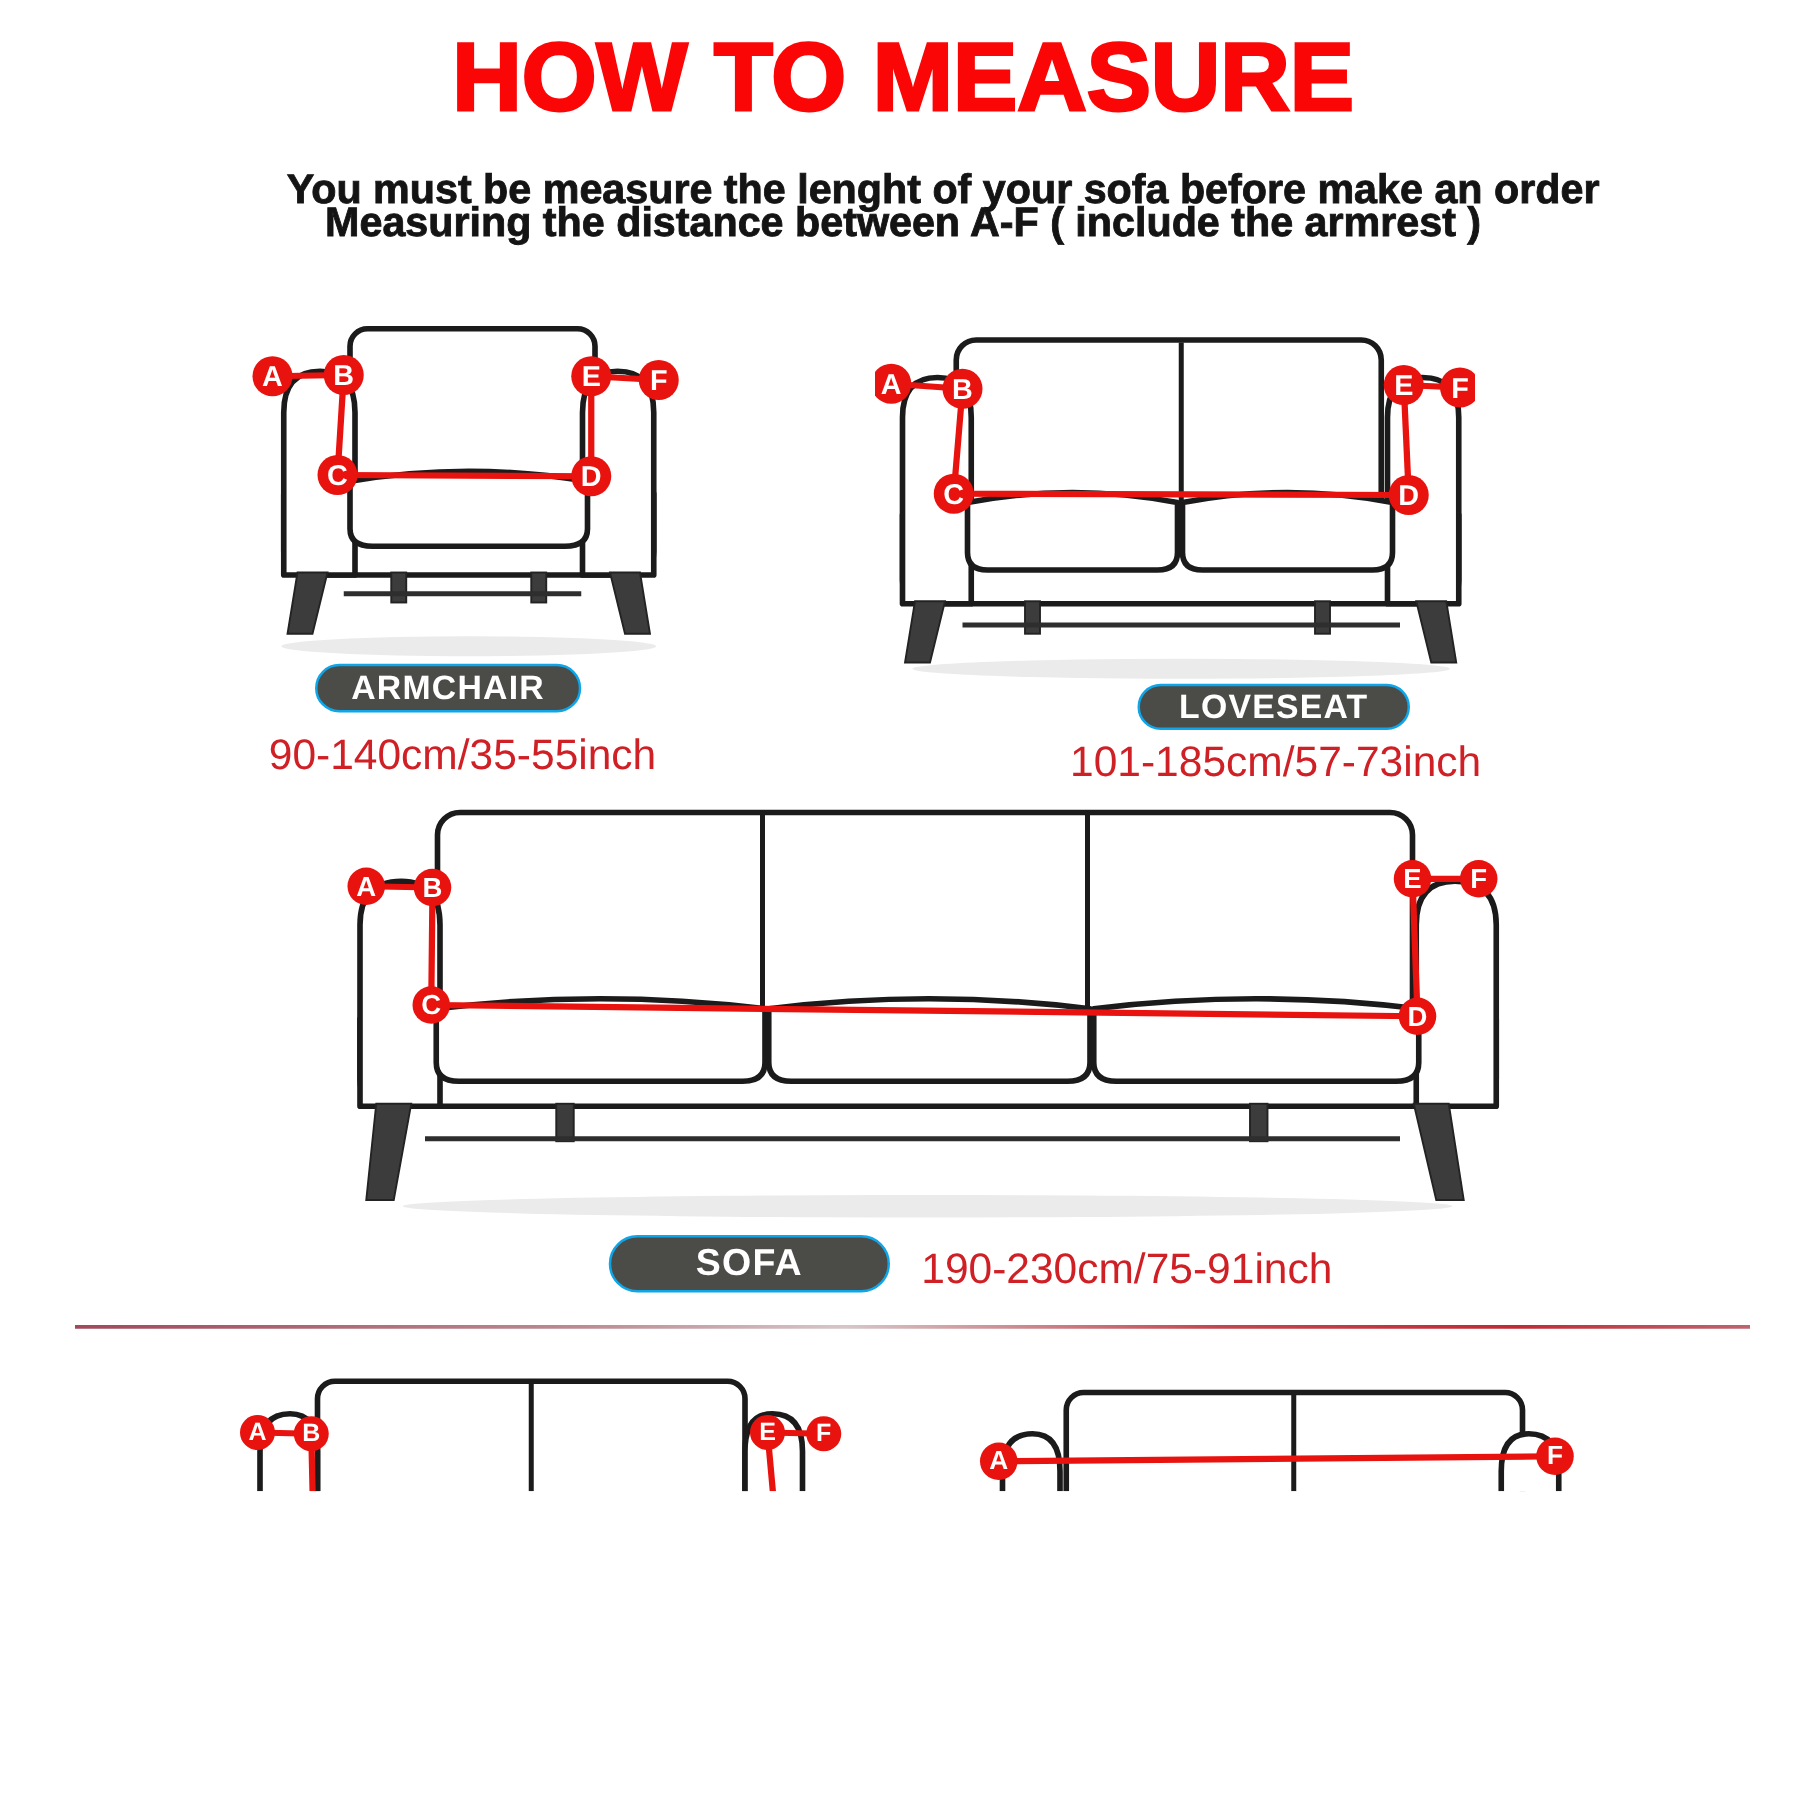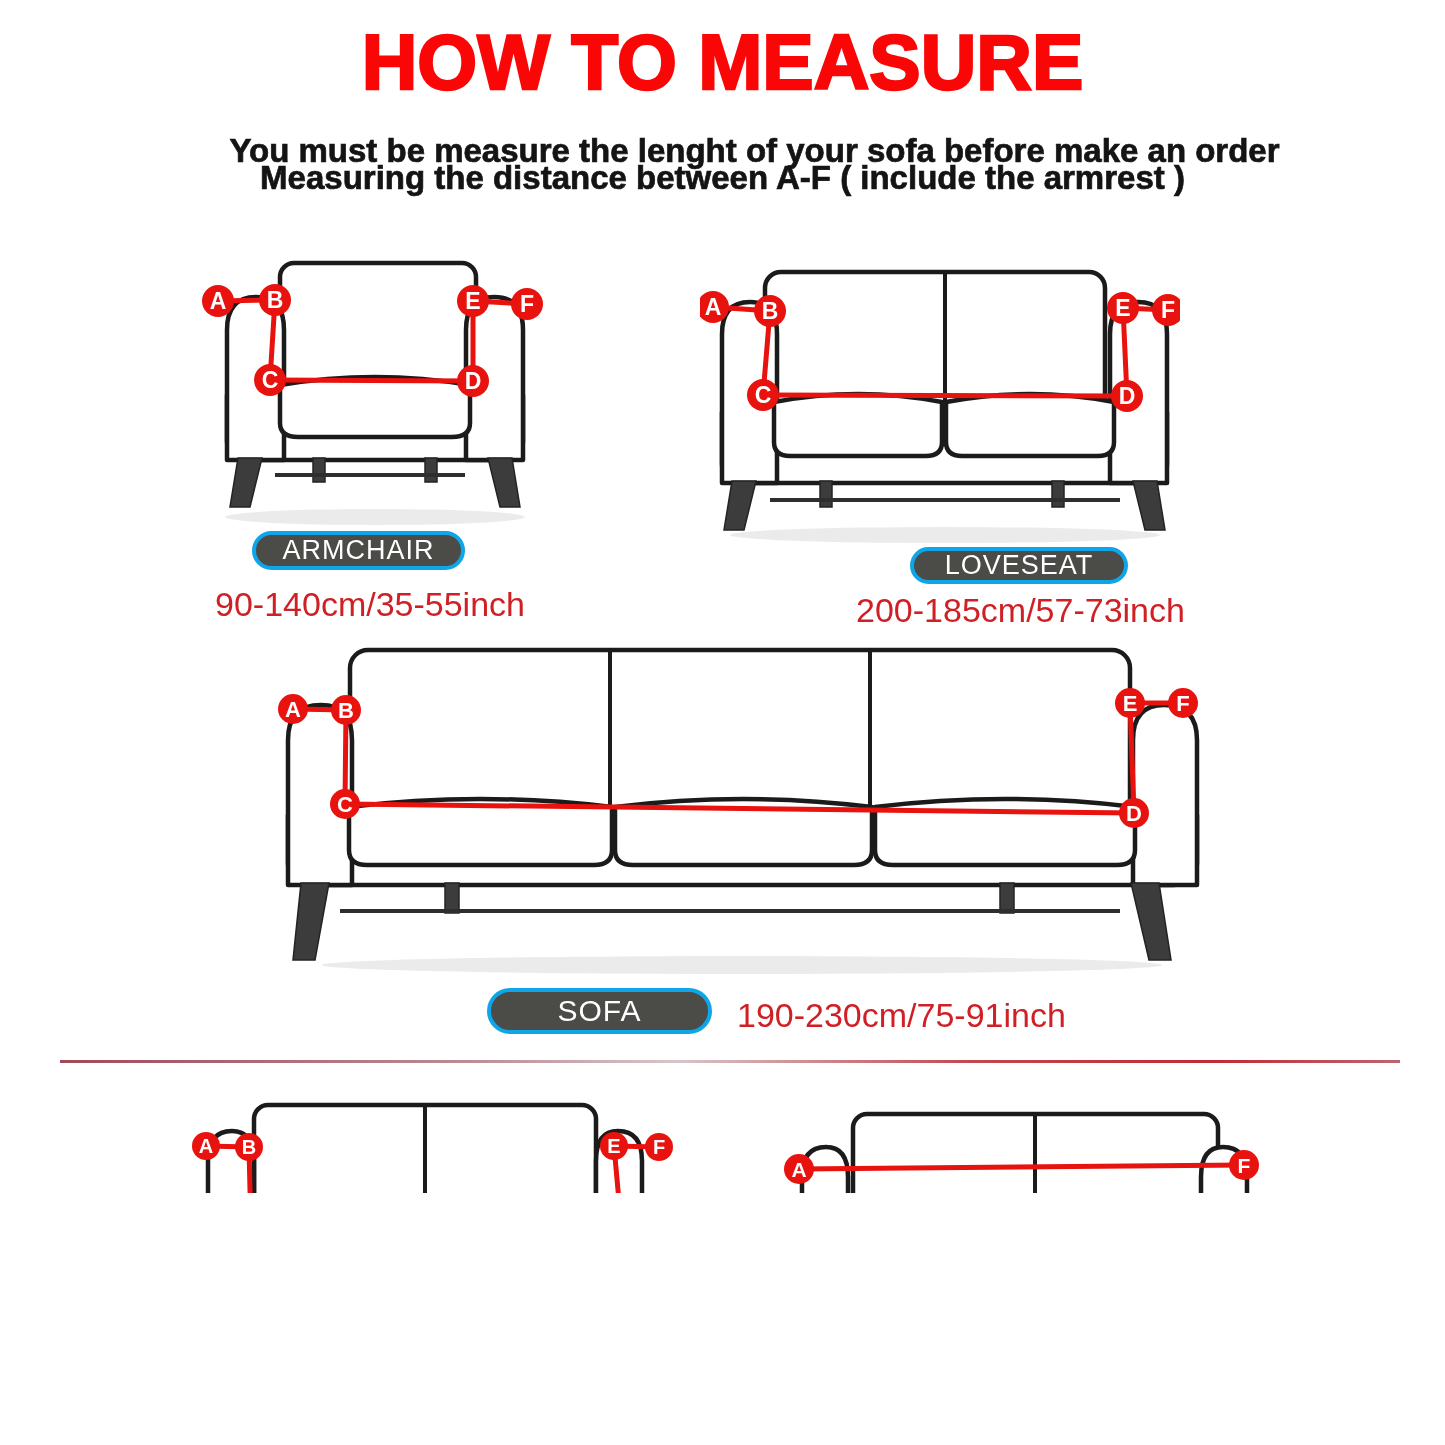--- a/index.html
+++ b/index.html
@@ -13,22 +13,22 @@
     left:0;top:14px;width:1445px;height:96px;text-align:center;
     font-size:77px;line-height:96px;font-weight:900;color:#fb0606;
     -webkit-text-stroke:2.5px #fb0606;letter-spacing:0px;white-space:nowrap;
   }
   .subtitle{
     left:0;width:1445px;text-align:center;font-size:33px;line-height:40px;
     font-weight:700;color:#141414;-webkit-text-stroke:0.7px #141414;white-space:nowrap;
   }
   
   .pill-dark{
-    background:#4b4b47;border:4px solid #0ea5e9;border-radius:24px;
-    color:#ffffff;font-weight:400;text-align:center;letter-spacing:1px;
+    background:#4b4b47;border:2px solid #0ea5e9;border-radius:24px;
+    color:#ffffff;font-weight:700;text-align:center;letter-spacing:1px;
     display:flex;align-items:center;justify-content:center;box-sizing:border-box;
   }
   .range-text{
     color:#cf2026;font-weight:400;font-size:34px;line-height:38px;white-space:nowrap;
   }
   .badge{
     border-radius:28px;color:#ffffff;font-weight:900;text-align:center;
     display:flex;align-items:center;justify-content:center;letter-spacing:4px;
     box-sizing:border-box;border:2px solid rgba(0,0,0,0.18);
   }
@@ -147,21 +147,21 @@
         <circle class="mdot" cx="423" cy="56" r="16"></circle>
           <text class="mletter" x="423" y="56" font-size="23" dominant-baseline="central">E</text>
       </g>
       <g>
         <circle class="mdot" cx="468" cy="58" r="16"></circle>
           <text class="mletter" x="468" y="58" font-size="23" dominant-baseline="central">F</text>
       </g>
     </g>
   </svg>
   <div class="abs pill-dark" style="left:910px;top:547px;width:218px;height:37px;font-size:27px;">LOVESEAT</div>
-  <div class="abs range-text" style="left:848px;top:591px;width:345px;text-align:center;">200-185cm/57-73inch</div>
+  <div class="abs range-text" style="left:848px;top:591px;width:345px;text-align:center;">101-185cm/57-73inch</div>
 
   <svg class="abs" style="left:255px;top:645px;" width="950" height="330" viewBox="0 0 950 330">
     <ellipse class="shadow" cx="487" cy="320" rx="420" ry="9"></ellipse>
     <rect class="outline" x="95" y="5" width="780" height="205" rx="18"></rect>
     <line class="thin" x1="355" y1="7" x2="355" y2="208"></line>
     <line class="thin" x1="615" y1="7" x2="615" y2="208"></line>
     <path class="outline" d="M33,170 L942,170 L942,218 Q942,240 918,240 L57,240 Q33,240 33,218 Z"></path>
     <path class="outline" d="M33,240 L33,95 Q33,60 66,60 Q97,60 97,95 L97,240 Z"></path>
     <path class="outline" d="M942,240 L942,95 Q942,60 909,60 Q878,60 878,95 L878,240 Z"></path>
     <path class="outline" d="M94,162 Q225,146 357,162 L357,205 Q357,220 339,220 L112,220 Q94,220 94,205 Z"></path>

